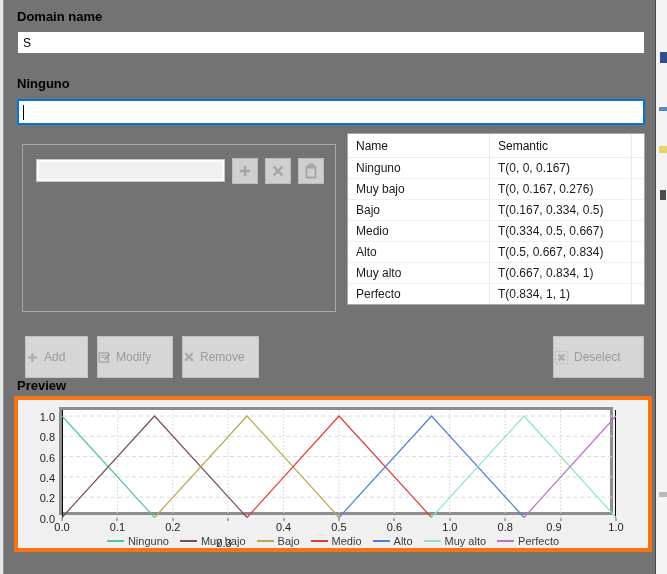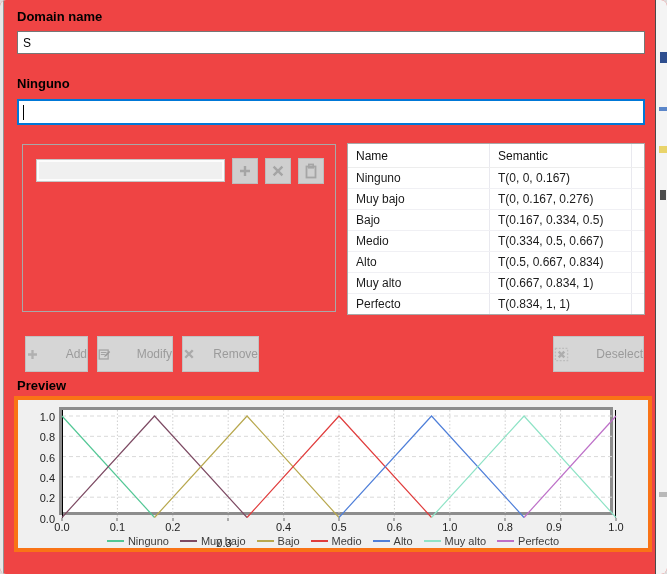--- a/index.html
+++ b/index.html
@@ -1,20 +1,20 @@
 <!DOCTYPE html>
 <html><head>
 <meta charset="utf-8">
 <style>
   * { margin:0; padding:0; box-sizing:border-box; }
   html,body { background:#dcdcdc; }
   #app{
     position:relative; width:667px; height:574px;
-    background:#ef4444; overflow:hidden;
-    font-family:"Liberation Sans", sans-serif; color:#000;border-radius:6px;
+    background:#737373; overflow:hidden;
+    font-family:"Liberation Sans", sans-serif; color:#000;
   }
   .abs{ position:absolute; }
 
   
   .left-edge{ left:0; top:0; width:4px; height:574px; background:#e7e7e7; border-right:1px solid #949494; }
   .right-sliver{ left:655px; top:0; width:12px; height:574px; background:#f4f4f4; border-left:1px solid #4a4a4a; }
   .frag{ position:absolute; }
 
   .section-label{ font-size:13px; font-weight:bold; color:#000; }
 
@@ -33,34 +33,34 @@
   }
   .sq-btn{
     position:absolute; top:13px; width:26px; height:26px;
     background:#cfcfcf; border:1px solid #bdbdbd;
     display:flex; align-items:center; justify-content:center;
   }
   .sq-btn svg{ stroke:#a5a5a5; fill:#a5a5a5; }
 
   
   .labels-table{
-    left:347px; top:143px; width:298px; height:172px;
+    left:347px; top:133px; width:298px; height:172px;
     background:#fff; border:1px solid #a8a8a8; font-size:12px; color:#1b1b1b;
     overflow:hidden;
   }
   .t-row{ display:grid; grid-template-columns:141px 142px 1fr; height:21px; border-bottom:1px solid #f0f0f4; }
   .t-row.header{ height:24px; border-bottom:1px solid #ededed; color:#111; }
   .t-cell{ display:flex; align-items:center; padding-left:8px; overflow:hidden; white-space:nowrap; }
   .t-cell.c2, .t-cell.c3{ border-left:1px solid #e9e9ef; }
 
   
   .act-btn{
-    position:absolute; top:336px; height:36px;
+    position:absolute; top:336px; height:42px;
     background:#d6d6d6; border:1px solid #c2c2c2; color:#9b9b9b;
-    font-size:12px; display:flex; align-items:center; justify-content:space-between; gap:5px;
+    font-size:12px; display:flex; align-items:center; justify-content:flex-start; gap:5px;
   }
   .act-btn svg{ flex:0 0 auto; }
 
   
   .preview-box{ left:14px; top:396px; width:638px; height:156px; border:4px solid #f97316; background:#f0f0f0; }
   .plot{
     position:absolute; left:41px; top:7px; width:554px; height:108px;
     border:3px solid #8d8d8d; background:#fff;
   }
   .plot svg{ position:absolute; left:0; top:0; overflow:visible; display:block; }

